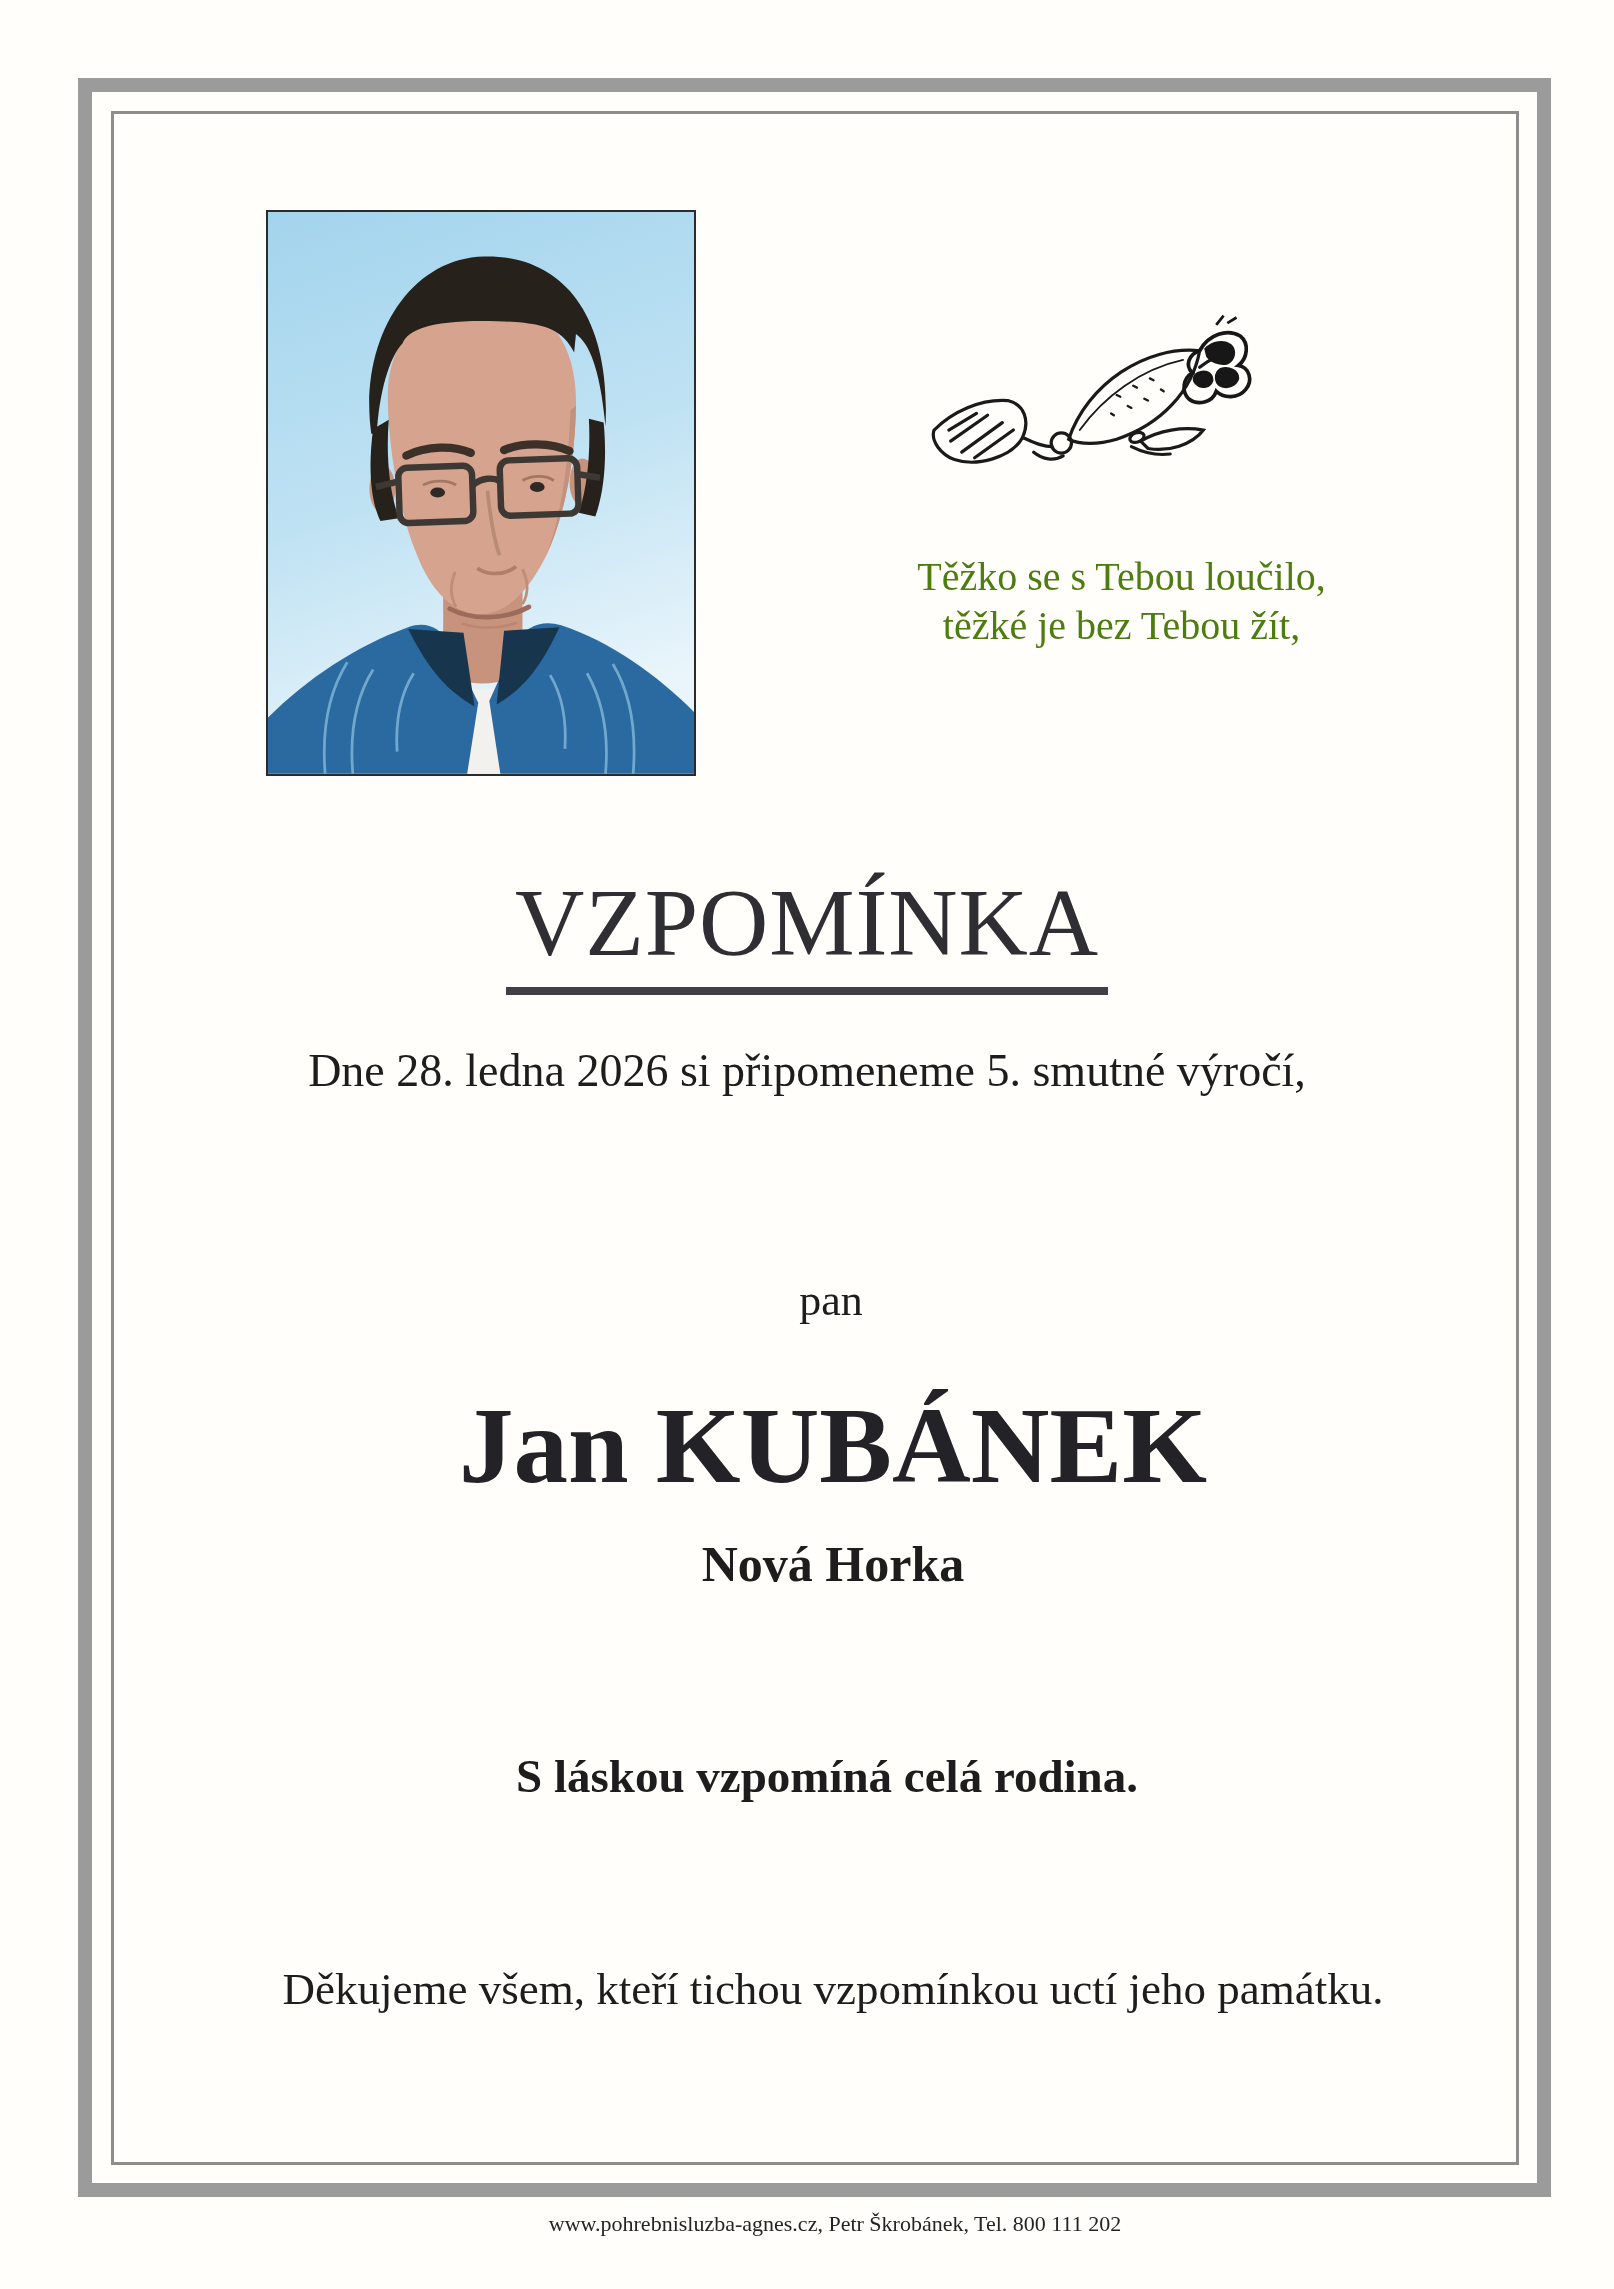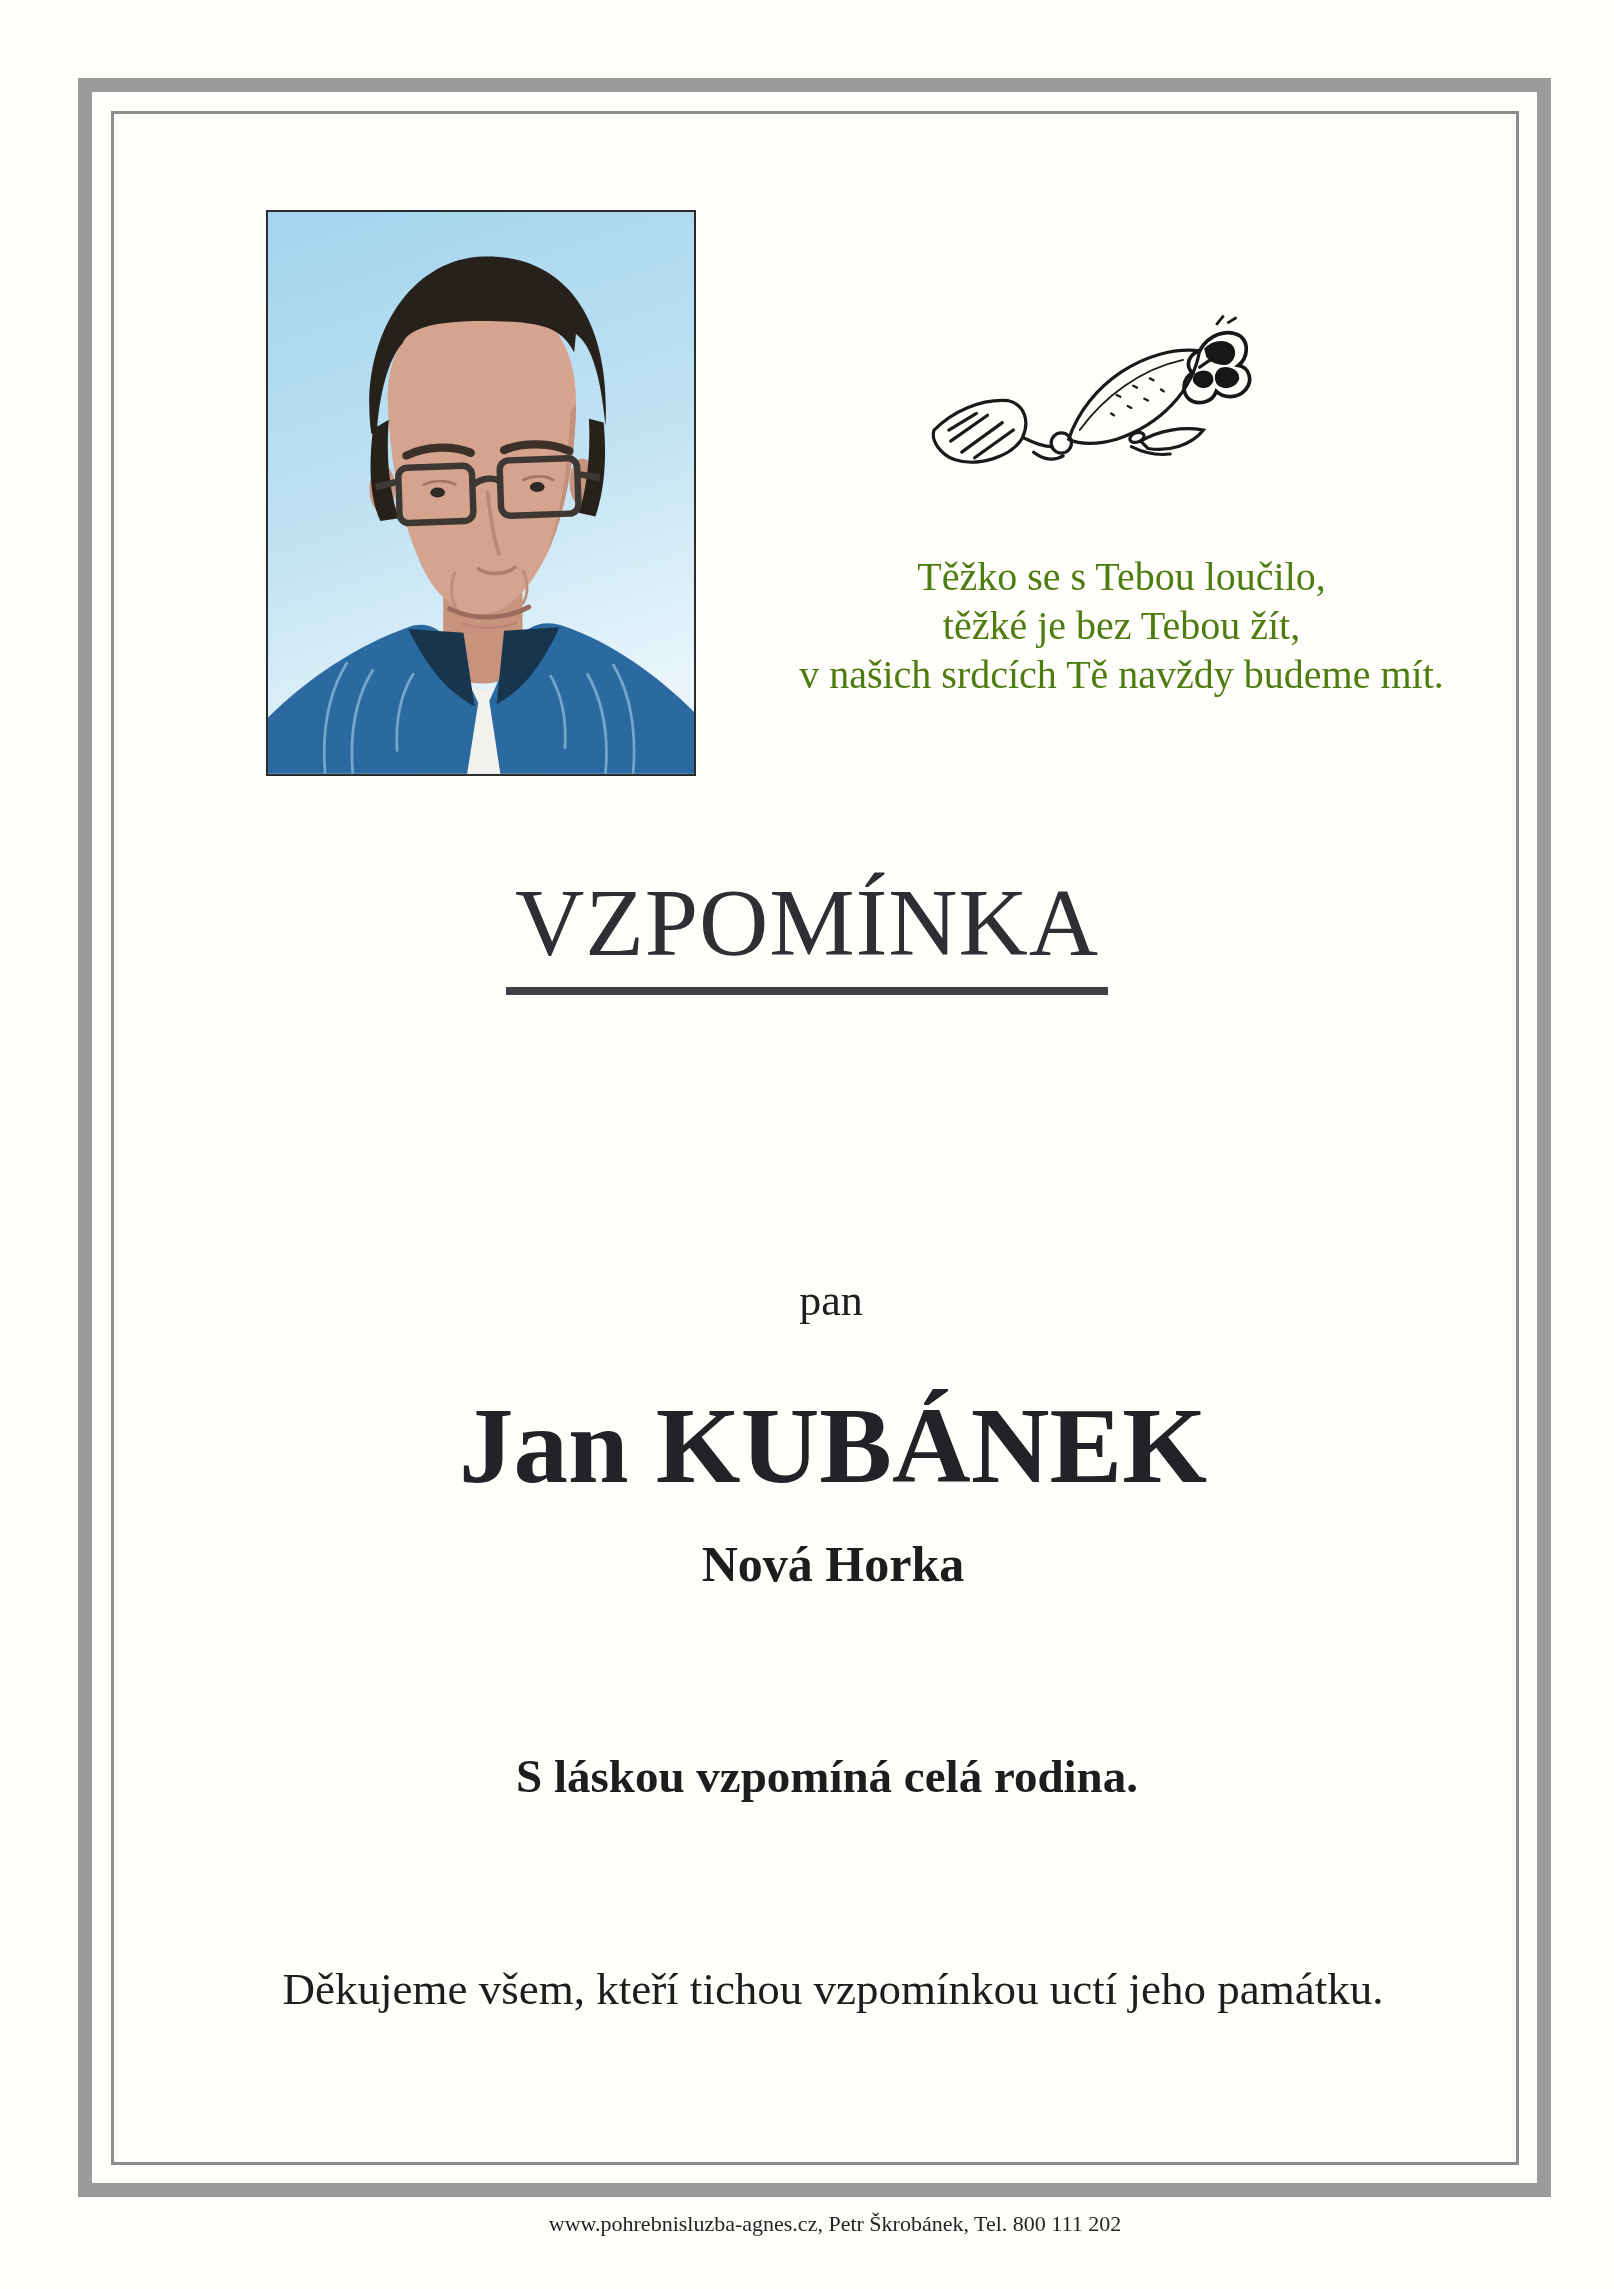--- a/index.html
+++ b/index.html
@@ -168,28 +168,28 @@
       <path d="M322,62 C332,58 342,64 342,72 C340,80 330,84 322,80 C316,76 316,66 322,62 Z"></path>
       <path d="M298,66 C306,62 314,66 314,74 C312,82 302,84 296,78 C292,74 293,69 298,66 Z"></path>
       <path d="M318,14 L326,4 M330,12 L340,6" stroke-width="3" fill="none"></path>
     </g>
   </svg>
 </div>
 
 <div class="poem">
   <div>Těžko se s Tebou loučilo,</div>
   <div>těžké je bez Tebou žít,</div>
-  <div>v našich srdcích Tě navždy budeme mít.</div>
 </div>
 
 <div class="title-wrap">
   <span>VZPOMÍNKA</span>
 </div>
 
 <div class="announcement">
+  <div>Dne 28. ledna 2026 si připomeneme 5. smutné výročí,</div>
 </div>
 
 <div class="honorific">pan</div>
 
 <div class="name">Jan KUBÁNEK</div>
 
 <div class="place">Nová Horka</div>
 
 <div class="family-line">S láskou vzpomíná celá rodina.</div>
 

